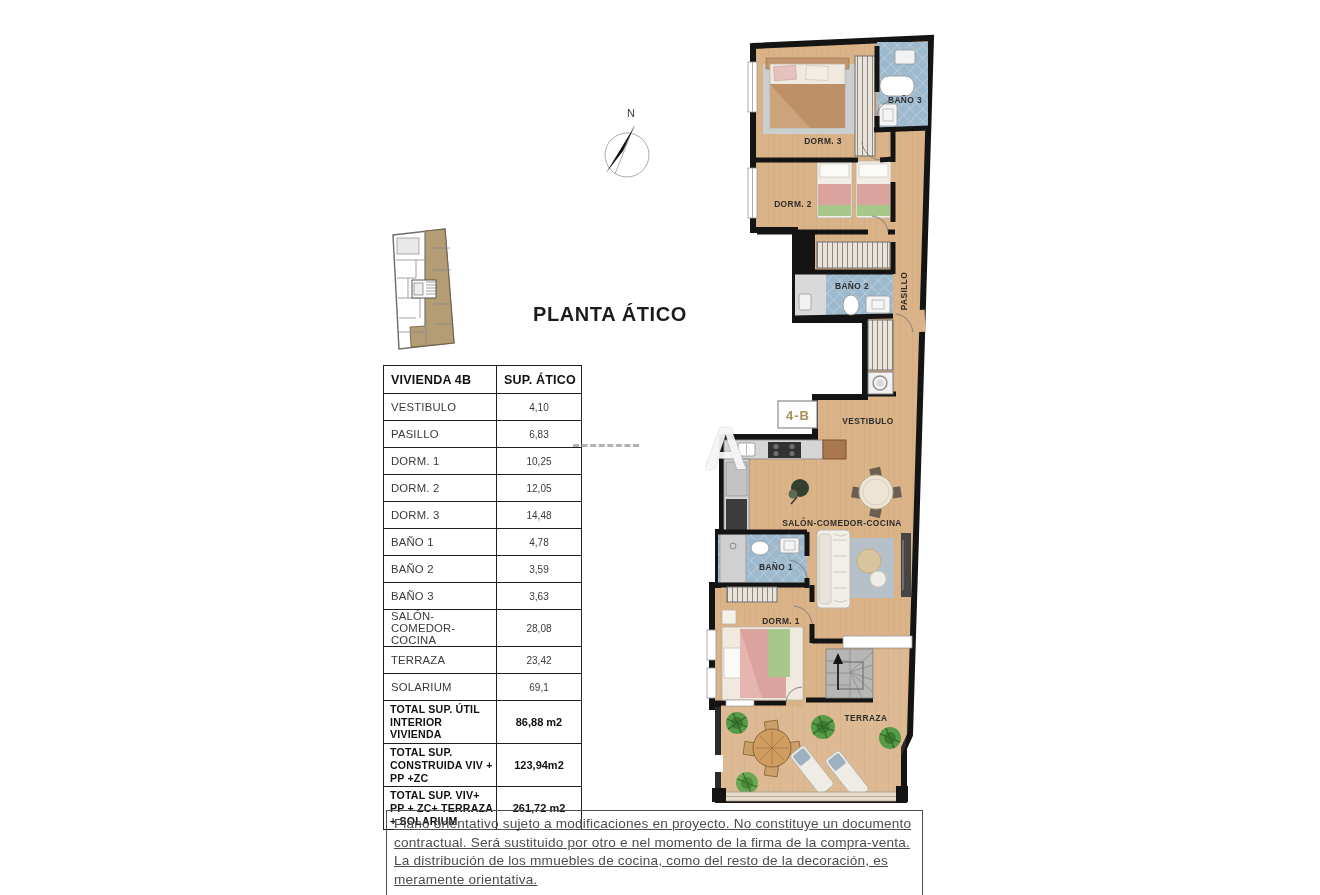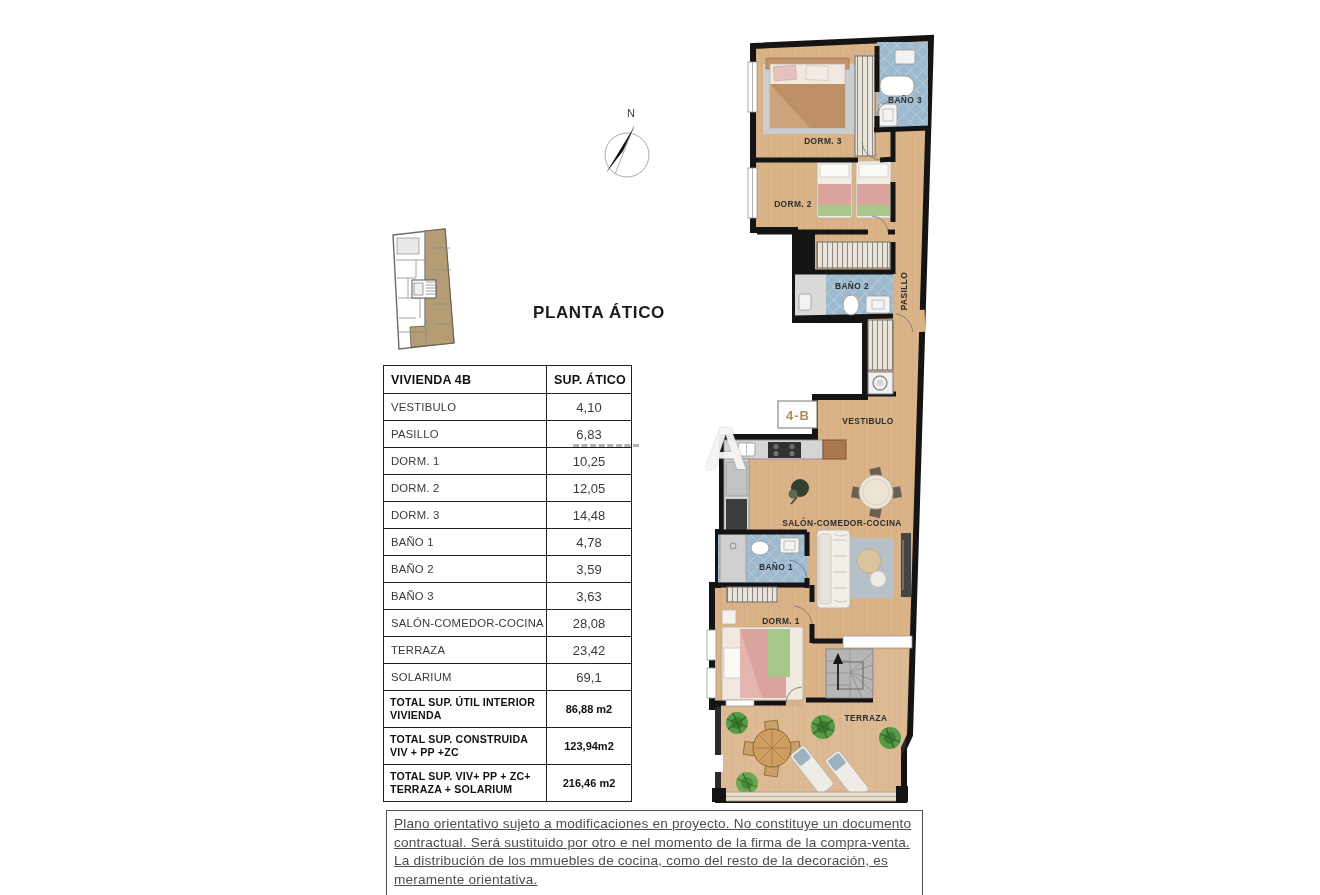--- a/index.html
+++ b/index.html
@@ -1,35 +1,35 @@
 <!DOCTYPE html>
 <html><head>
 <meta charset="utf-8">
 <style>
   html,body{margin:0;padding:0;background:#fff;}
   #canvas{position:relative;width:1320px;height:895px;background:#ffffff;overflow:hidden;
           font-family:"Liberation Sans",sans-serif;}
 
   
-  .sheet-title{position:absolute;left:533px;top:303px;font-size:17px;font-weight:bold;
+  .sheet-title{position:absolute;left:533px;top:303px;font-size:20px;font-weight:bold;
                letter-spacing:0.6px;color:#1c1c1c;}
   .dash-artifact{position:absolute;left:573px;top:444px;width:66px;border-top:3px dashed #b3b3b3;}
   .watermark-letter{position:absolute;left:704px;top:414px;font-size:60px;font-weight:bold;
                     color:rgba(255,255,255,0.88);text-shadow:0 0 2px rgba(110,110,110,0.55);
                     z-index:5;pointer-events:none;}
 
   
-  .areas-table{position:absolute;left:383px;top:365px;width:249px;border-collapse:collapse;
+  .areas-table{position:absolute;left:383px;top:365px;width:199px;border-collapse:collapse;
                background:#fff;}
   .areas-table td,.areas-table th{border:1.6px solid #1f1f1f;vertical-align:middle;}
   .areas-table th{font-size:12.5px;font-weight:bold;color:#111;text-align:left;
                   padding:0 0 0 7px;height:27px;letter-spacing:.2px;}
   .areas-table td.lbl{font-size:11.3px;color:#3a3a3a;padding:0 0 0 7px;height:26px;
                       letter-spacing:.2px;}
-  .areas-table td.val{font-size:13px;color:#3a3a3a;text-align:center;width:82px;}
+  .areas-table td.val{font-size:10px;color:#3a3a3a;text-align:center;width:82px;}
   .areas-table tr.total td.lbl{font-size:10.6px;font-weight:bold;color:#111;line-height:1.2;
                                height:32px;padding:2px 2px 2px 6px;}
   .areas-table tr.total td.val{font-size:11px;font-weight:bold;color:#111;}
 
   
   .disclaimer{position:absolute;left:386px;top:810px;width:521px;border:1px solid #4f4f4f;
               padding:4px 7px 6px 7px;font-size:13.6px;line-height:1.37;color:#4d4d4d;
               letter-spacing:.2px;text-decoration:underline;}
 
   
@@ -128,21 +128,21 @@
       <tr class="total">
           <td class="lbl">TOTAL SUP. ÚTIL INTERIOR VIVIENDA</td>
           <td class="val">86,88 m2</td>
         </tr>
       <tr class="total">
           <td class="lbl">TOTAL SUP. CONSTRUIDA VIV + PP +ZC</td>
           <td class="val">123,94m2</td>
         </tr>
       <tr class="total">
           <td class="lbl">TOTAL SUP. VIV+ PP + ZC+ TERRAZA + SOLARIUM</td>
-          <td class="val">216,46 m2</td>
+          <td class="val">261,72 m2</td>
         </tr>
     </tbody>
   </table>
 
   <div class="dash-artifact"></div>
 
   <div class="watermark-letter">A</div>
 
   <svg class="floorplan" width="250" height="785" viewBox="695 25 250 785">
     <defs>

